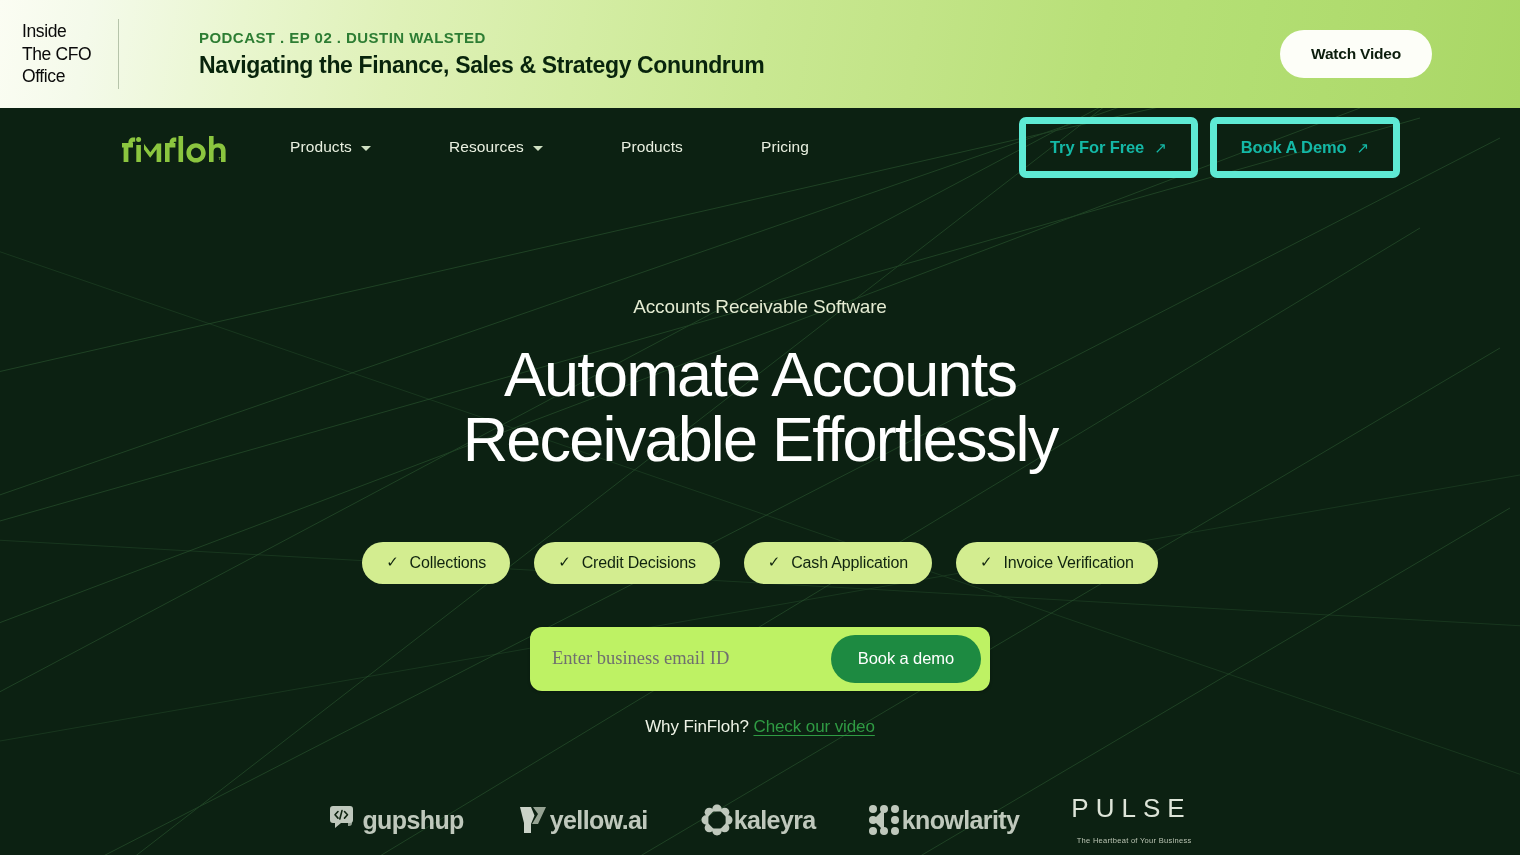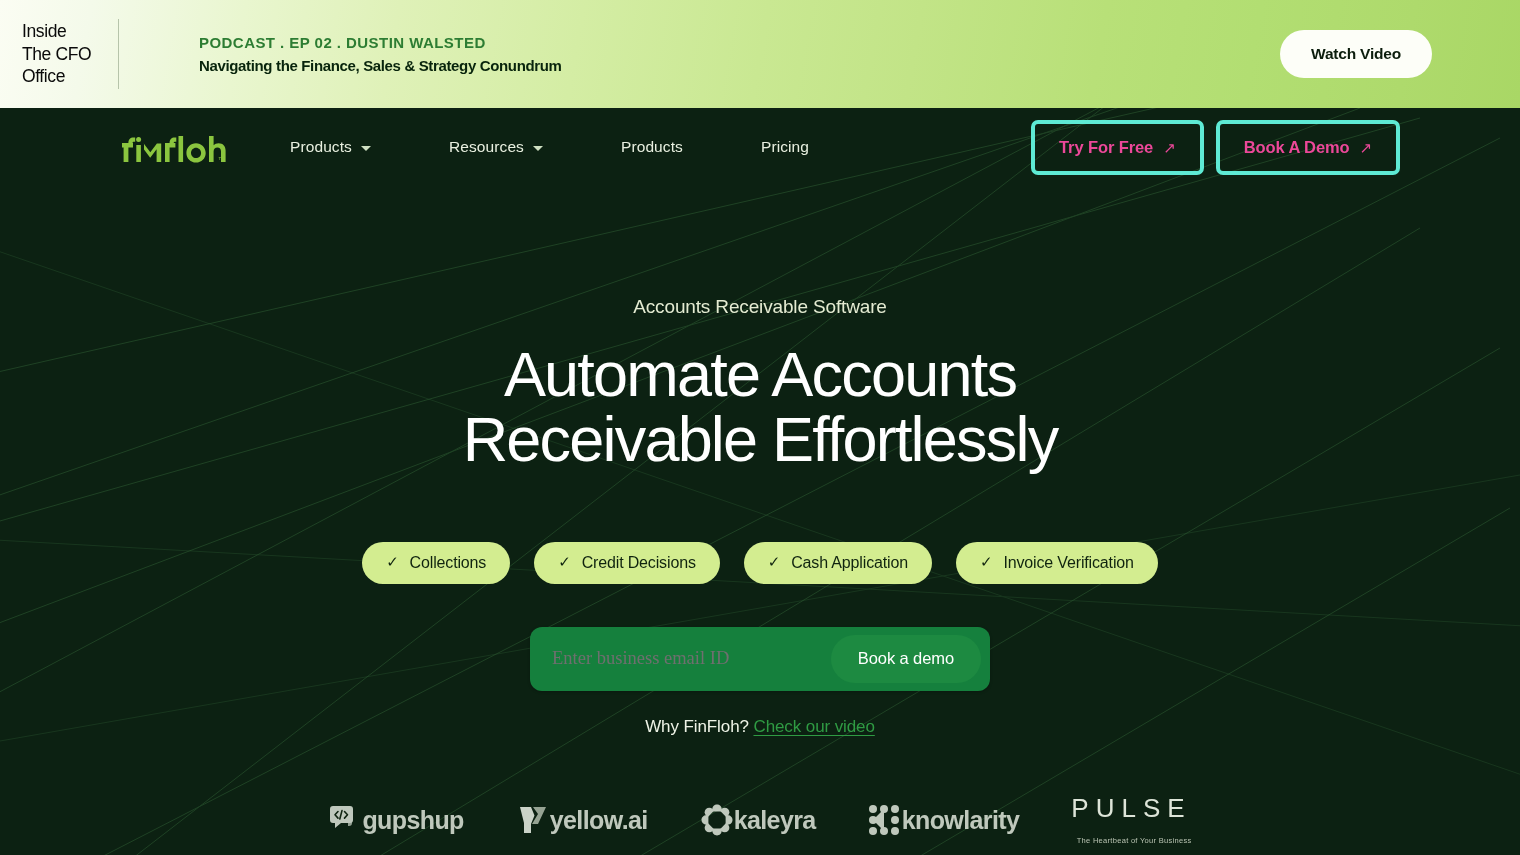--- a/index.html
+++ b/index.html
@@ -36,21 +36,21 @@
   }
   .banner-text{ padding-left:80px; flex:1; }
   .banner-eyebrow{
     font-size:15px;
     font-weight:600;
     letter-spacing:0.45px;
     color:#2d7d33;
     margin-bottom:6px;
   }
   .banner-title{
-    font-size:15px;
+    font-size:23px;
     font-weight:bold;
     letter-spacing:-0.35px;
     color:#08240c;
   }
   .watch-btn{
     margin-right:88px;
     background:#fdfef8;
     border:none;
     border-radius:30px;
     padding:15px 31px;
@@ -102,23 +102,23 @@
     width:0;height:0;
     border-left:5px solid transparent;
     border-right:5px solid transparent;
     border-top:5.5px solid #cfe0c2;
     display:inline-block;
     margin-top:2px;
   }
   .nav-actions{ margin-left:auto; display:flex; gap:12px; }
   .ghost-btn{
     background:transparent;
-    border:4px solid #5eead4;
+    border:7px solid #5eead4;
     border-radius:7px;
-    color:#ec4899;
+    color:#14b8a6;
     font-size:16.5px;
     font-weight:bold;
     letter-spacing:-0.1px;
     padding:14px 24px;
     display:flex; align-items:center; gap:10px;
     cursor:pointer;
     font-family:inherit;
     white-space:nowrap;
   }
   .arrow-ne{ font-size:15px; font-weight:400; line-height:1; }
@@ -168,21 +168,21 @@
     color:#10240f;
     display:inline-block;
     transform:translateY(-1px);
   }
 
   
   .form-wrap{
     margin:43px auto 0;
     width:460px;
     height:64px;
-    background:#15803d;
+    background:#bef264;
     border-radius:12px;
     display:flex; align-items:center;
     padding:0 9px 0 0;
     box-shadow:0 1px 3px rgba(0,0,0,0.25);
   }
   .email-input{
     flex:1;
     border:none; outline:none; background:transparent;
     font-family:"Liberation Serif", serif;
     font-size:18.5px;

